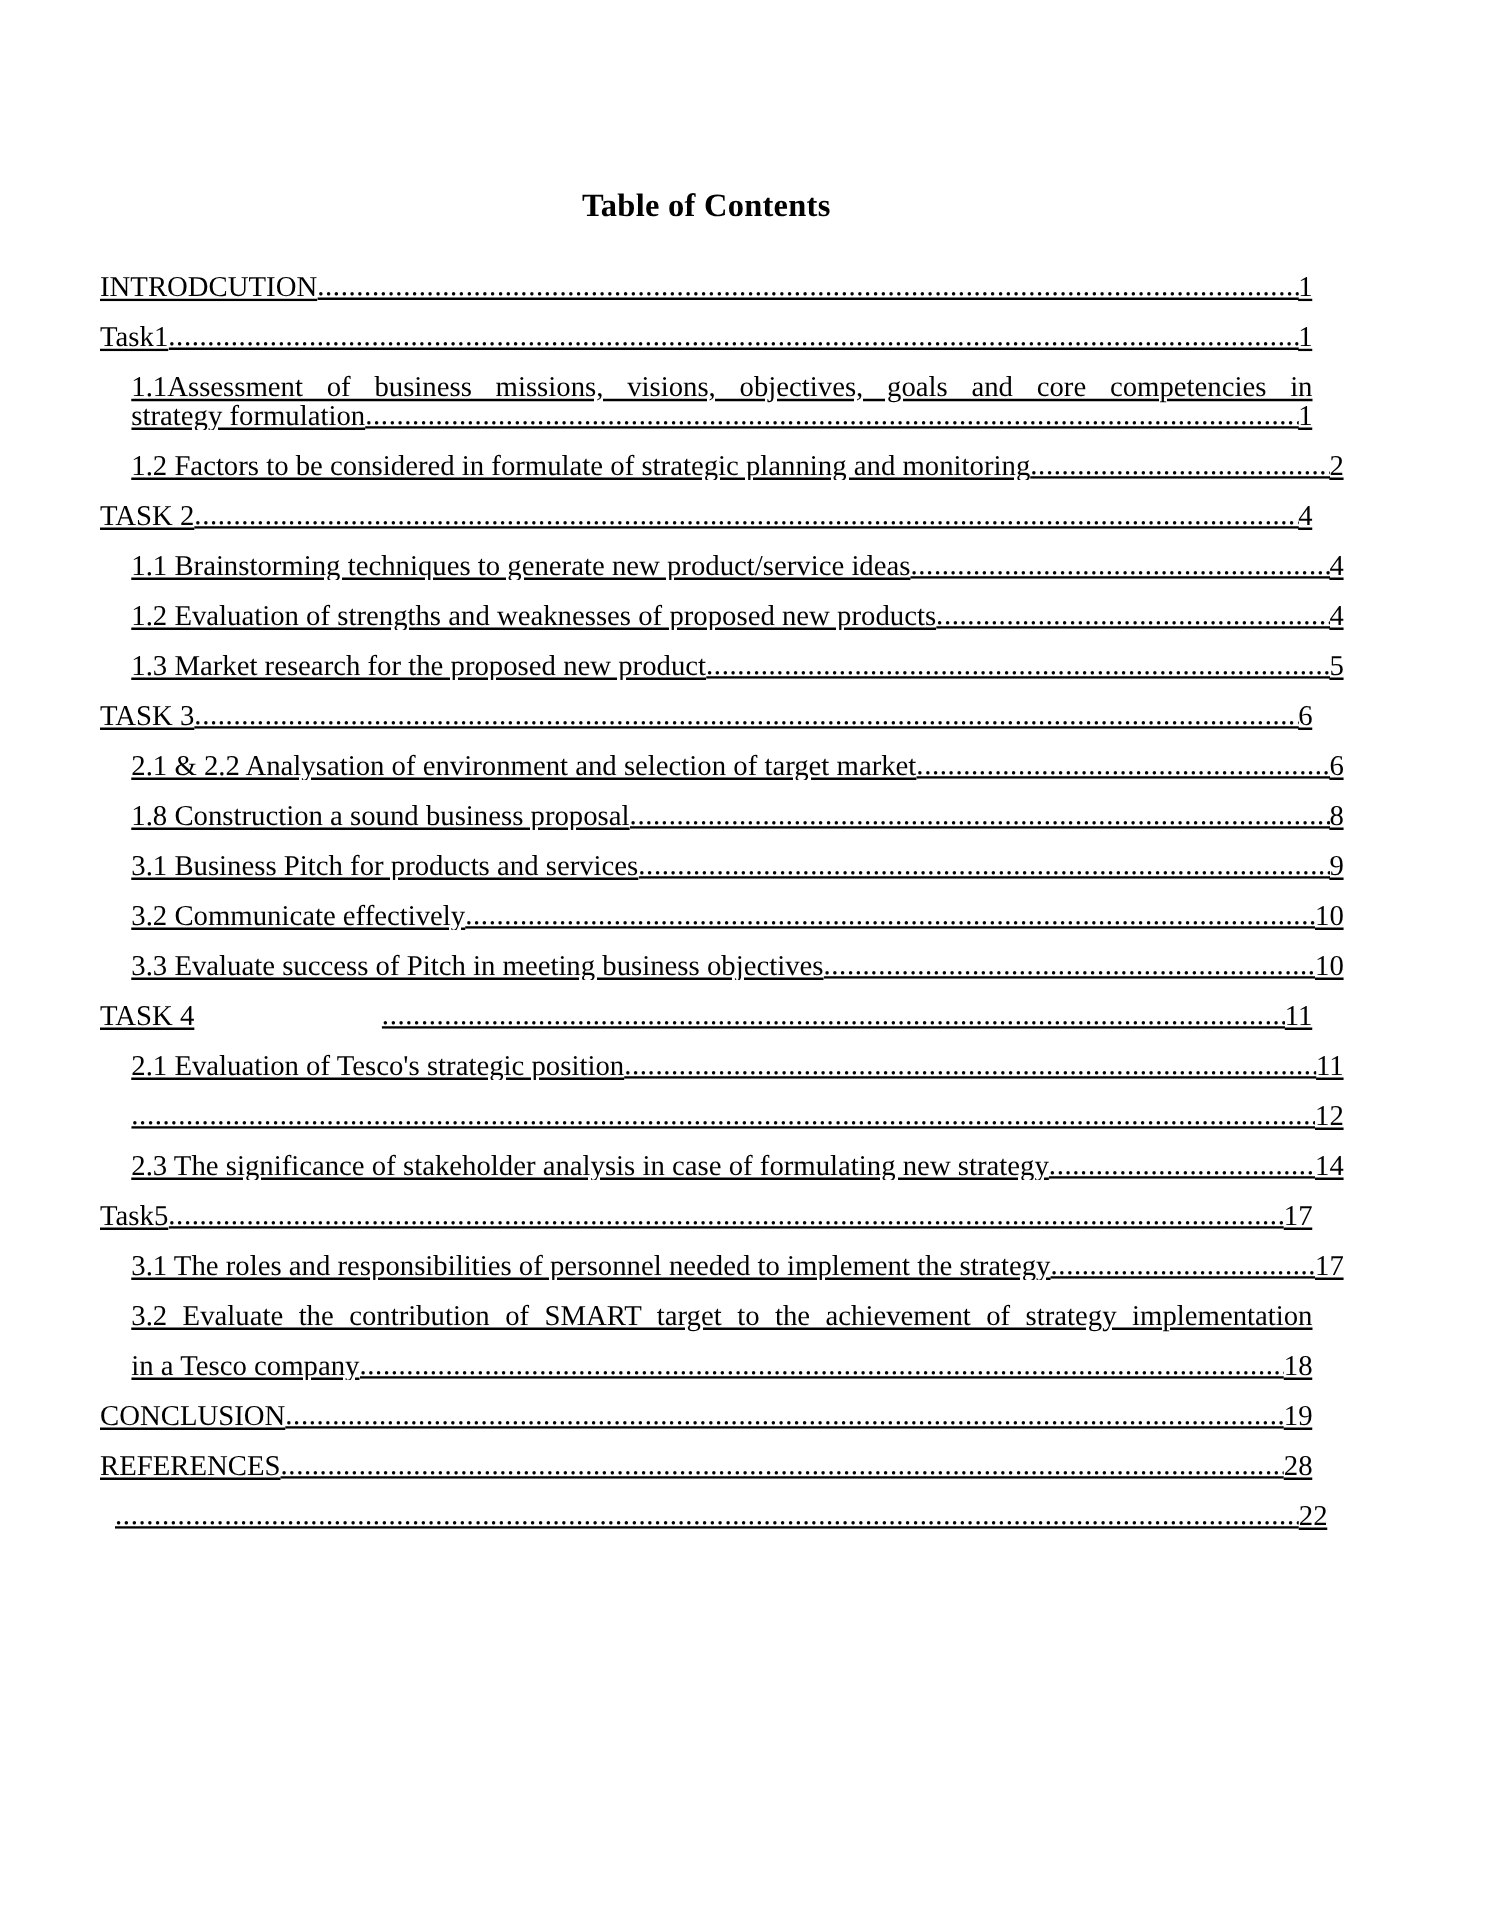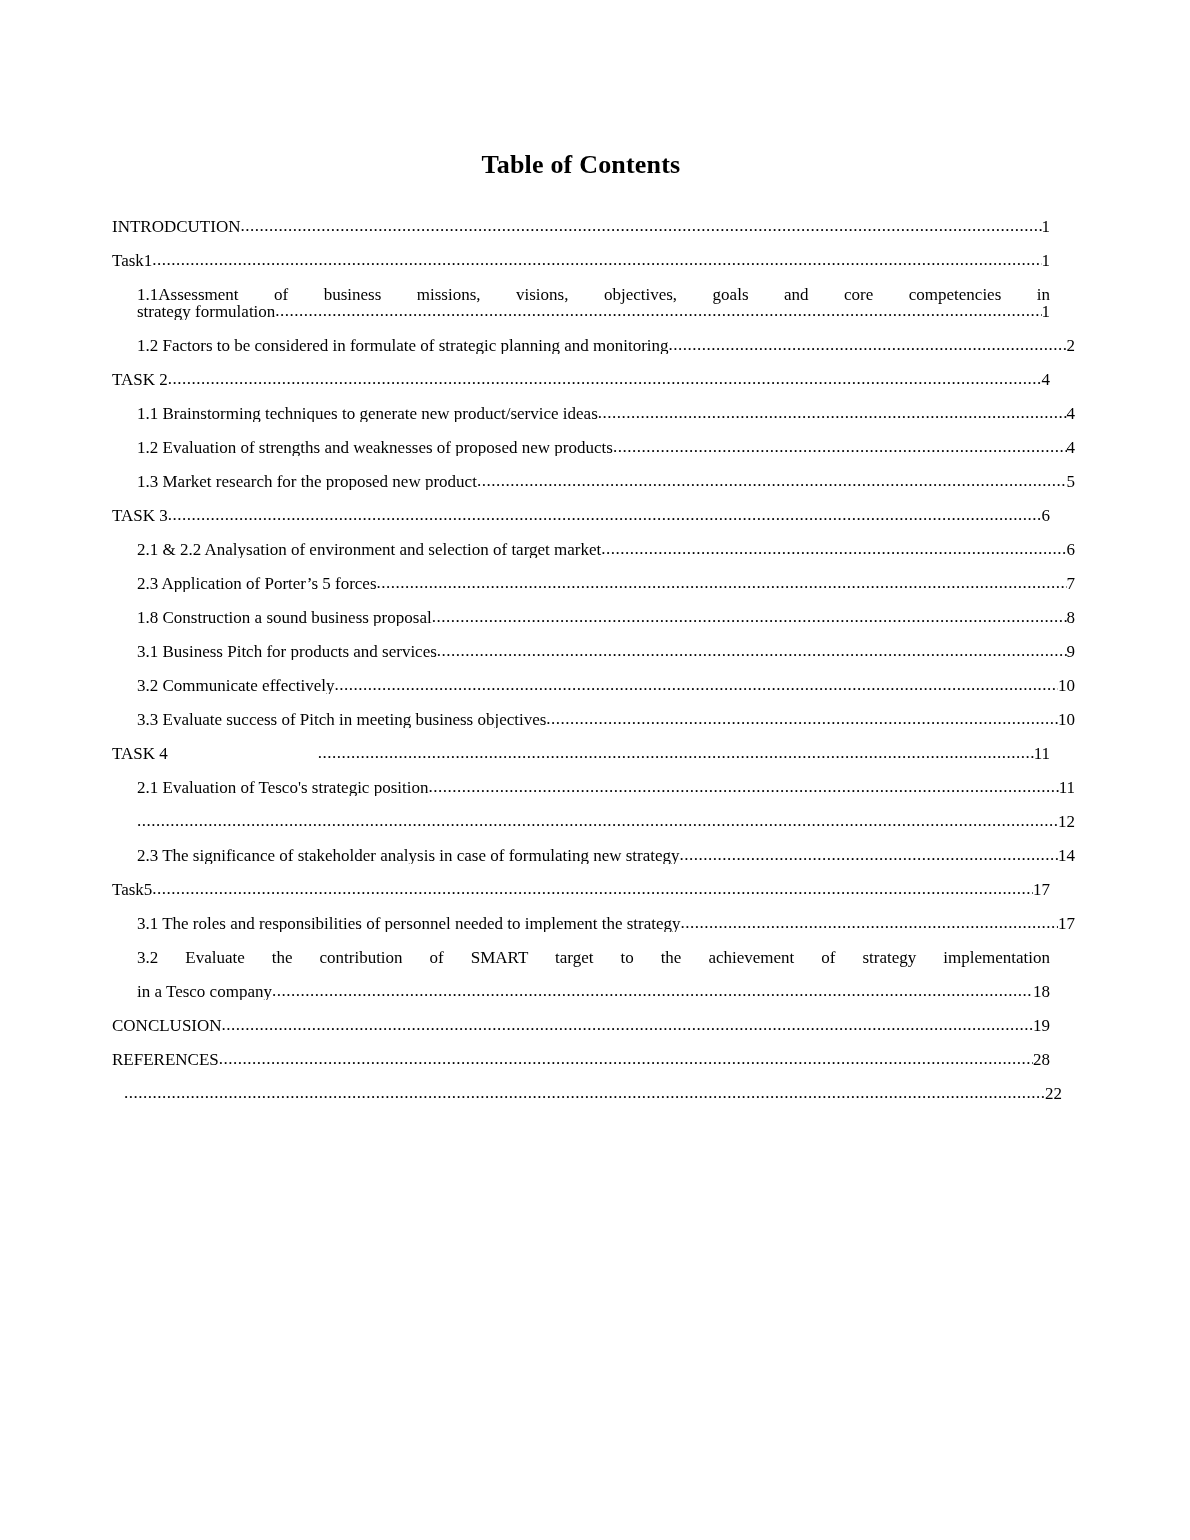--- a/index.html
+++ b/index.html
@@ -11,32 +11,33 @@
     width: 1190px;
     height: 1540px;
     font-family: "Liberation Serif", serif;
     color: #000000;
     position: relative;
   }
   .page {
     box-sizing: border-box;
     width: 1190px;
     height: 1540px;
-    padding: 150px 140px 0 112px;
+    padding: 150px 140px 0 80px;
   }
   .doc-title {
     text-align: center;
     font-weight: bold;
     font-size: 26px;
     margin: 0 0 38px 0;
     letter-spacing: 0.2px;
   }
   .toc {
-    font-size: 17px;
+    font-size: 23px;
     line-height: 1.0;
+    text-decoration: underline;
   }
   
   .toc-row {
     display: flex;
     align-items: baseline;
     width: 100%;
     margin-bottom: 17px;
     white-space: nowrap;
     overflow: hidden;
   }
@@ -161,25 +162,20 @@
       <span class="toc-dots"></span>
       <span class="toc-page">6</span>
     </div>
 
     <div class="toc-row level-2">
       <span class="toc-label">2.1 &amp; 2.2 Analysation of environment and selection of target market</span>
       <span class="toc-dots"></span>
       <span class="toc-page">6</span>
     </div>
 
-    <div class="toc-row level-2">
-      <span class="toc-label">2.3 Application of Porter’s 5 forces</span>
-      <span class="toc-dots"></span>
-      <span class="toc-page">7</span>
-    </div>
 
     <div class="toc-row level-2">
       <span class="toc-label">1.8 Construction a sound business proposal</span>
       <span class="toc-dots"></span>
       <span class="toc-page">8</span>
     </div>
 
     <div class="toc-row level-2">
       <span class="toc-label">3.1 Business Pitch for products and services</span>
       <span class="toc-dots"></span>

